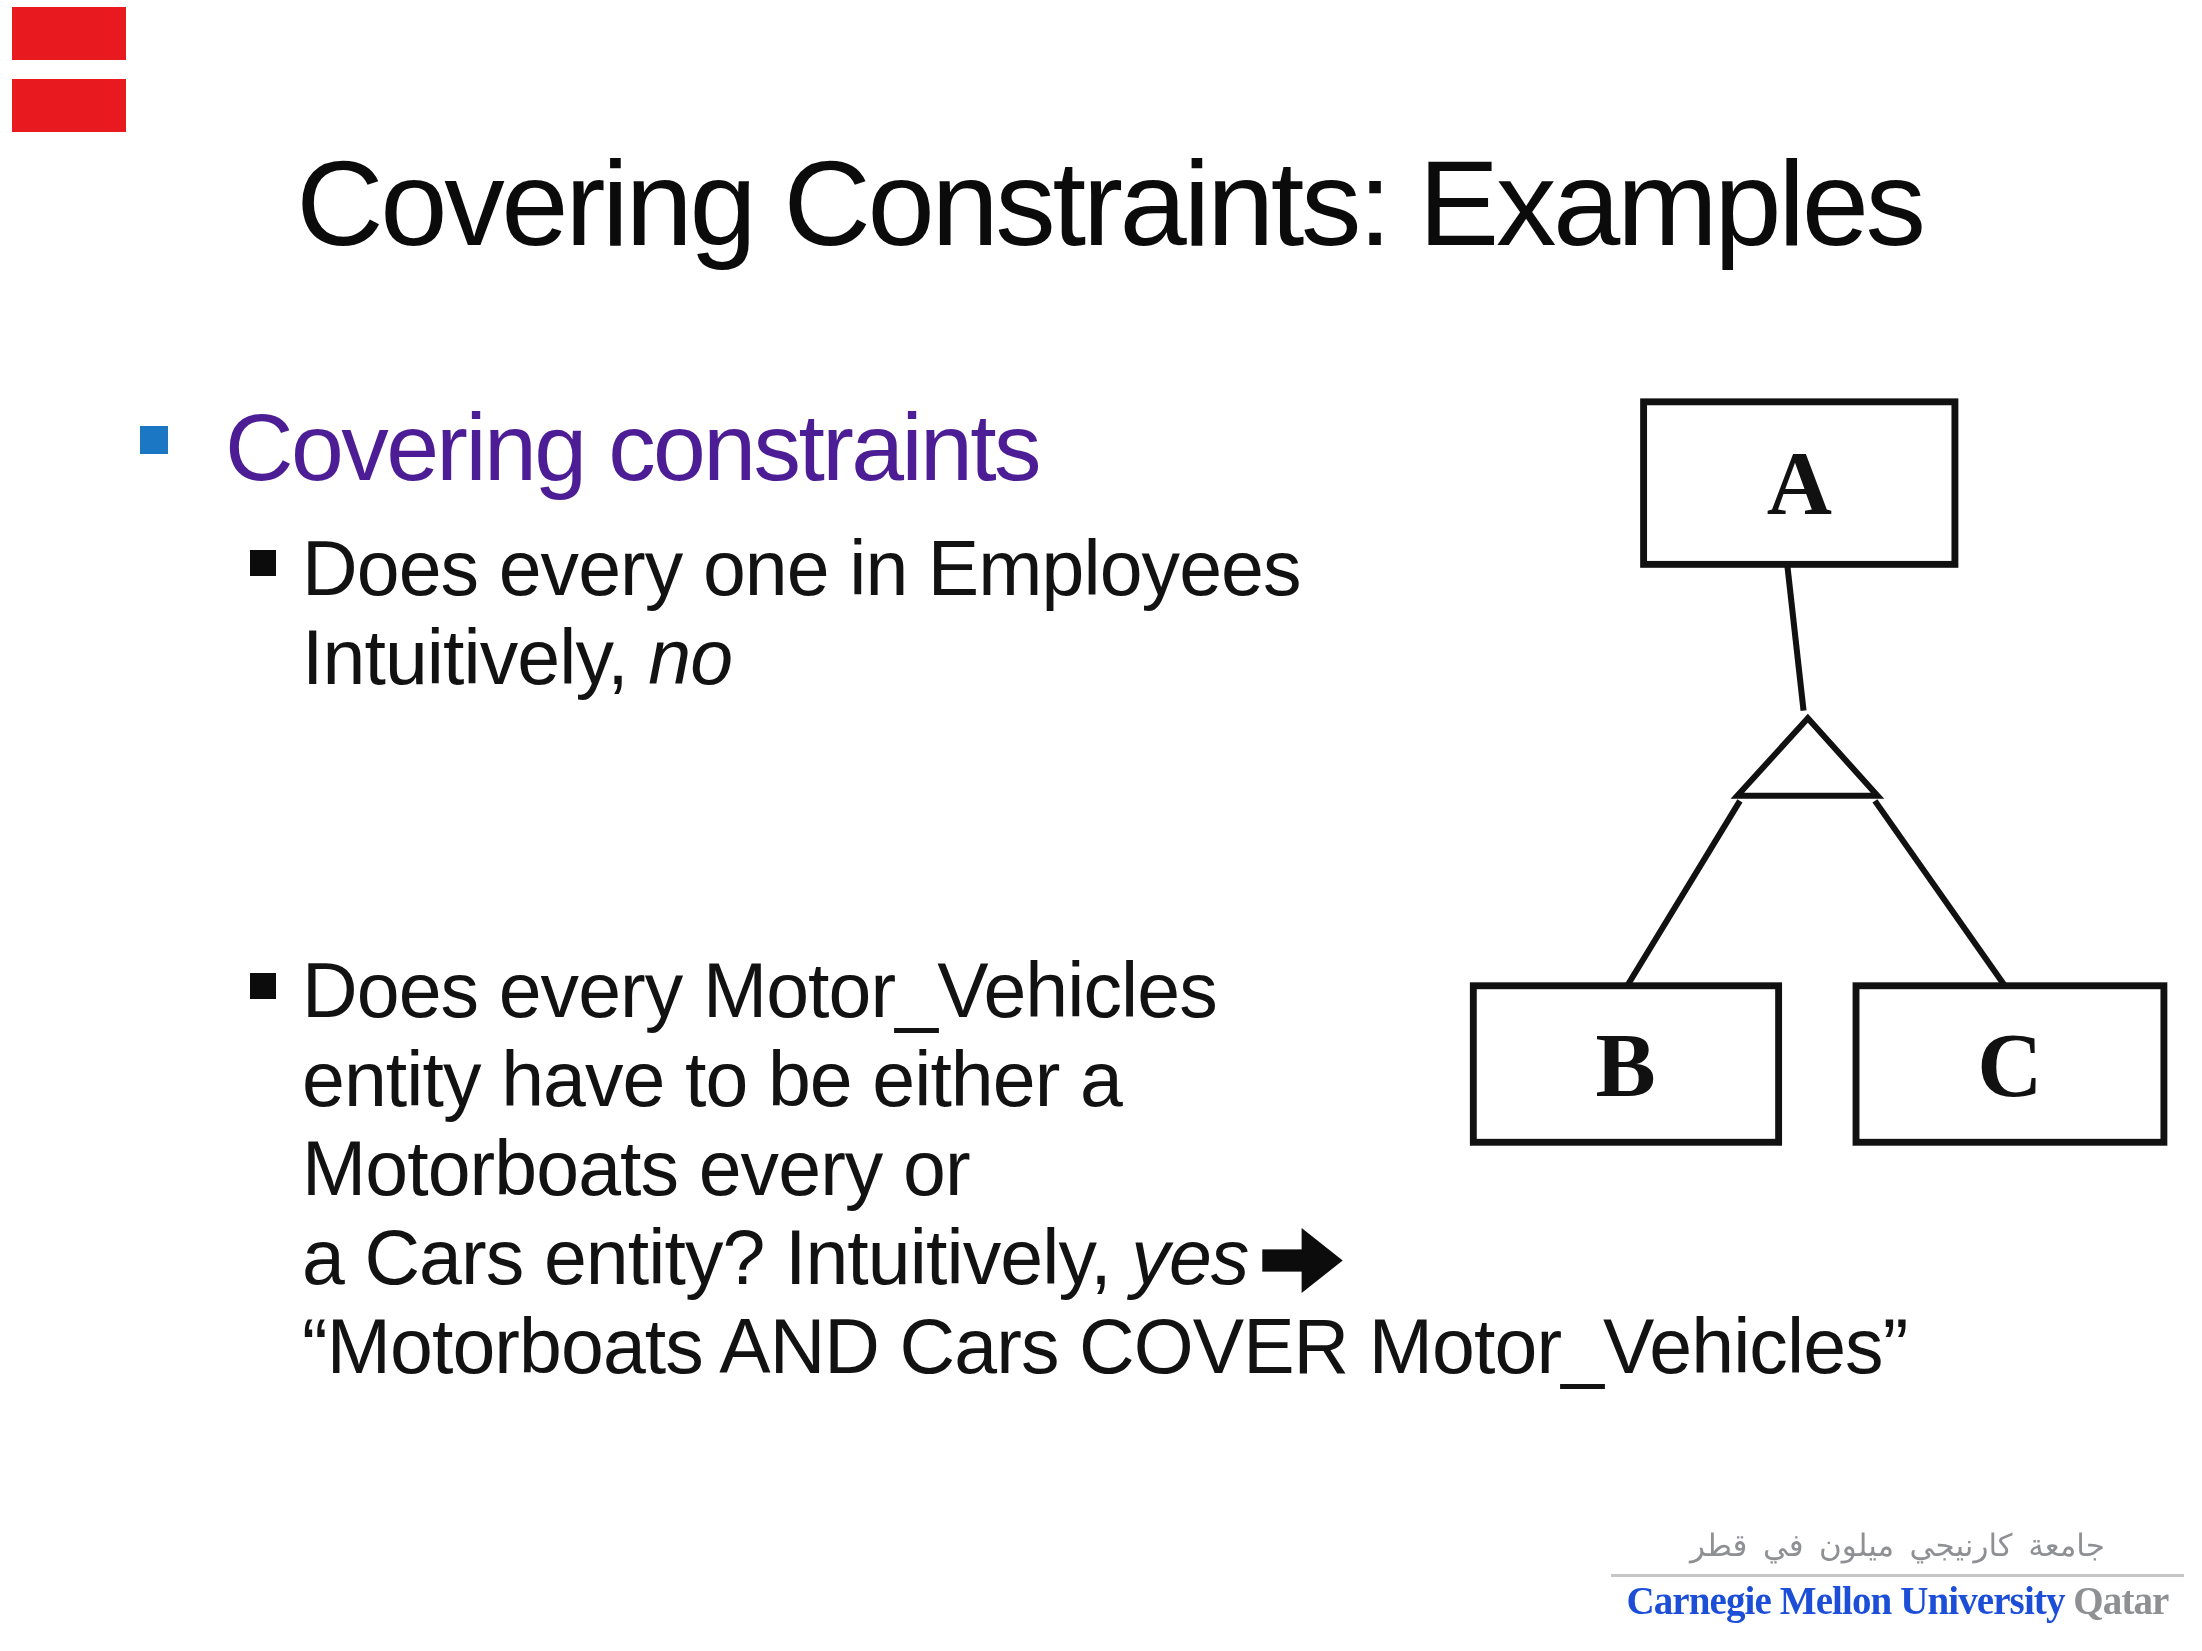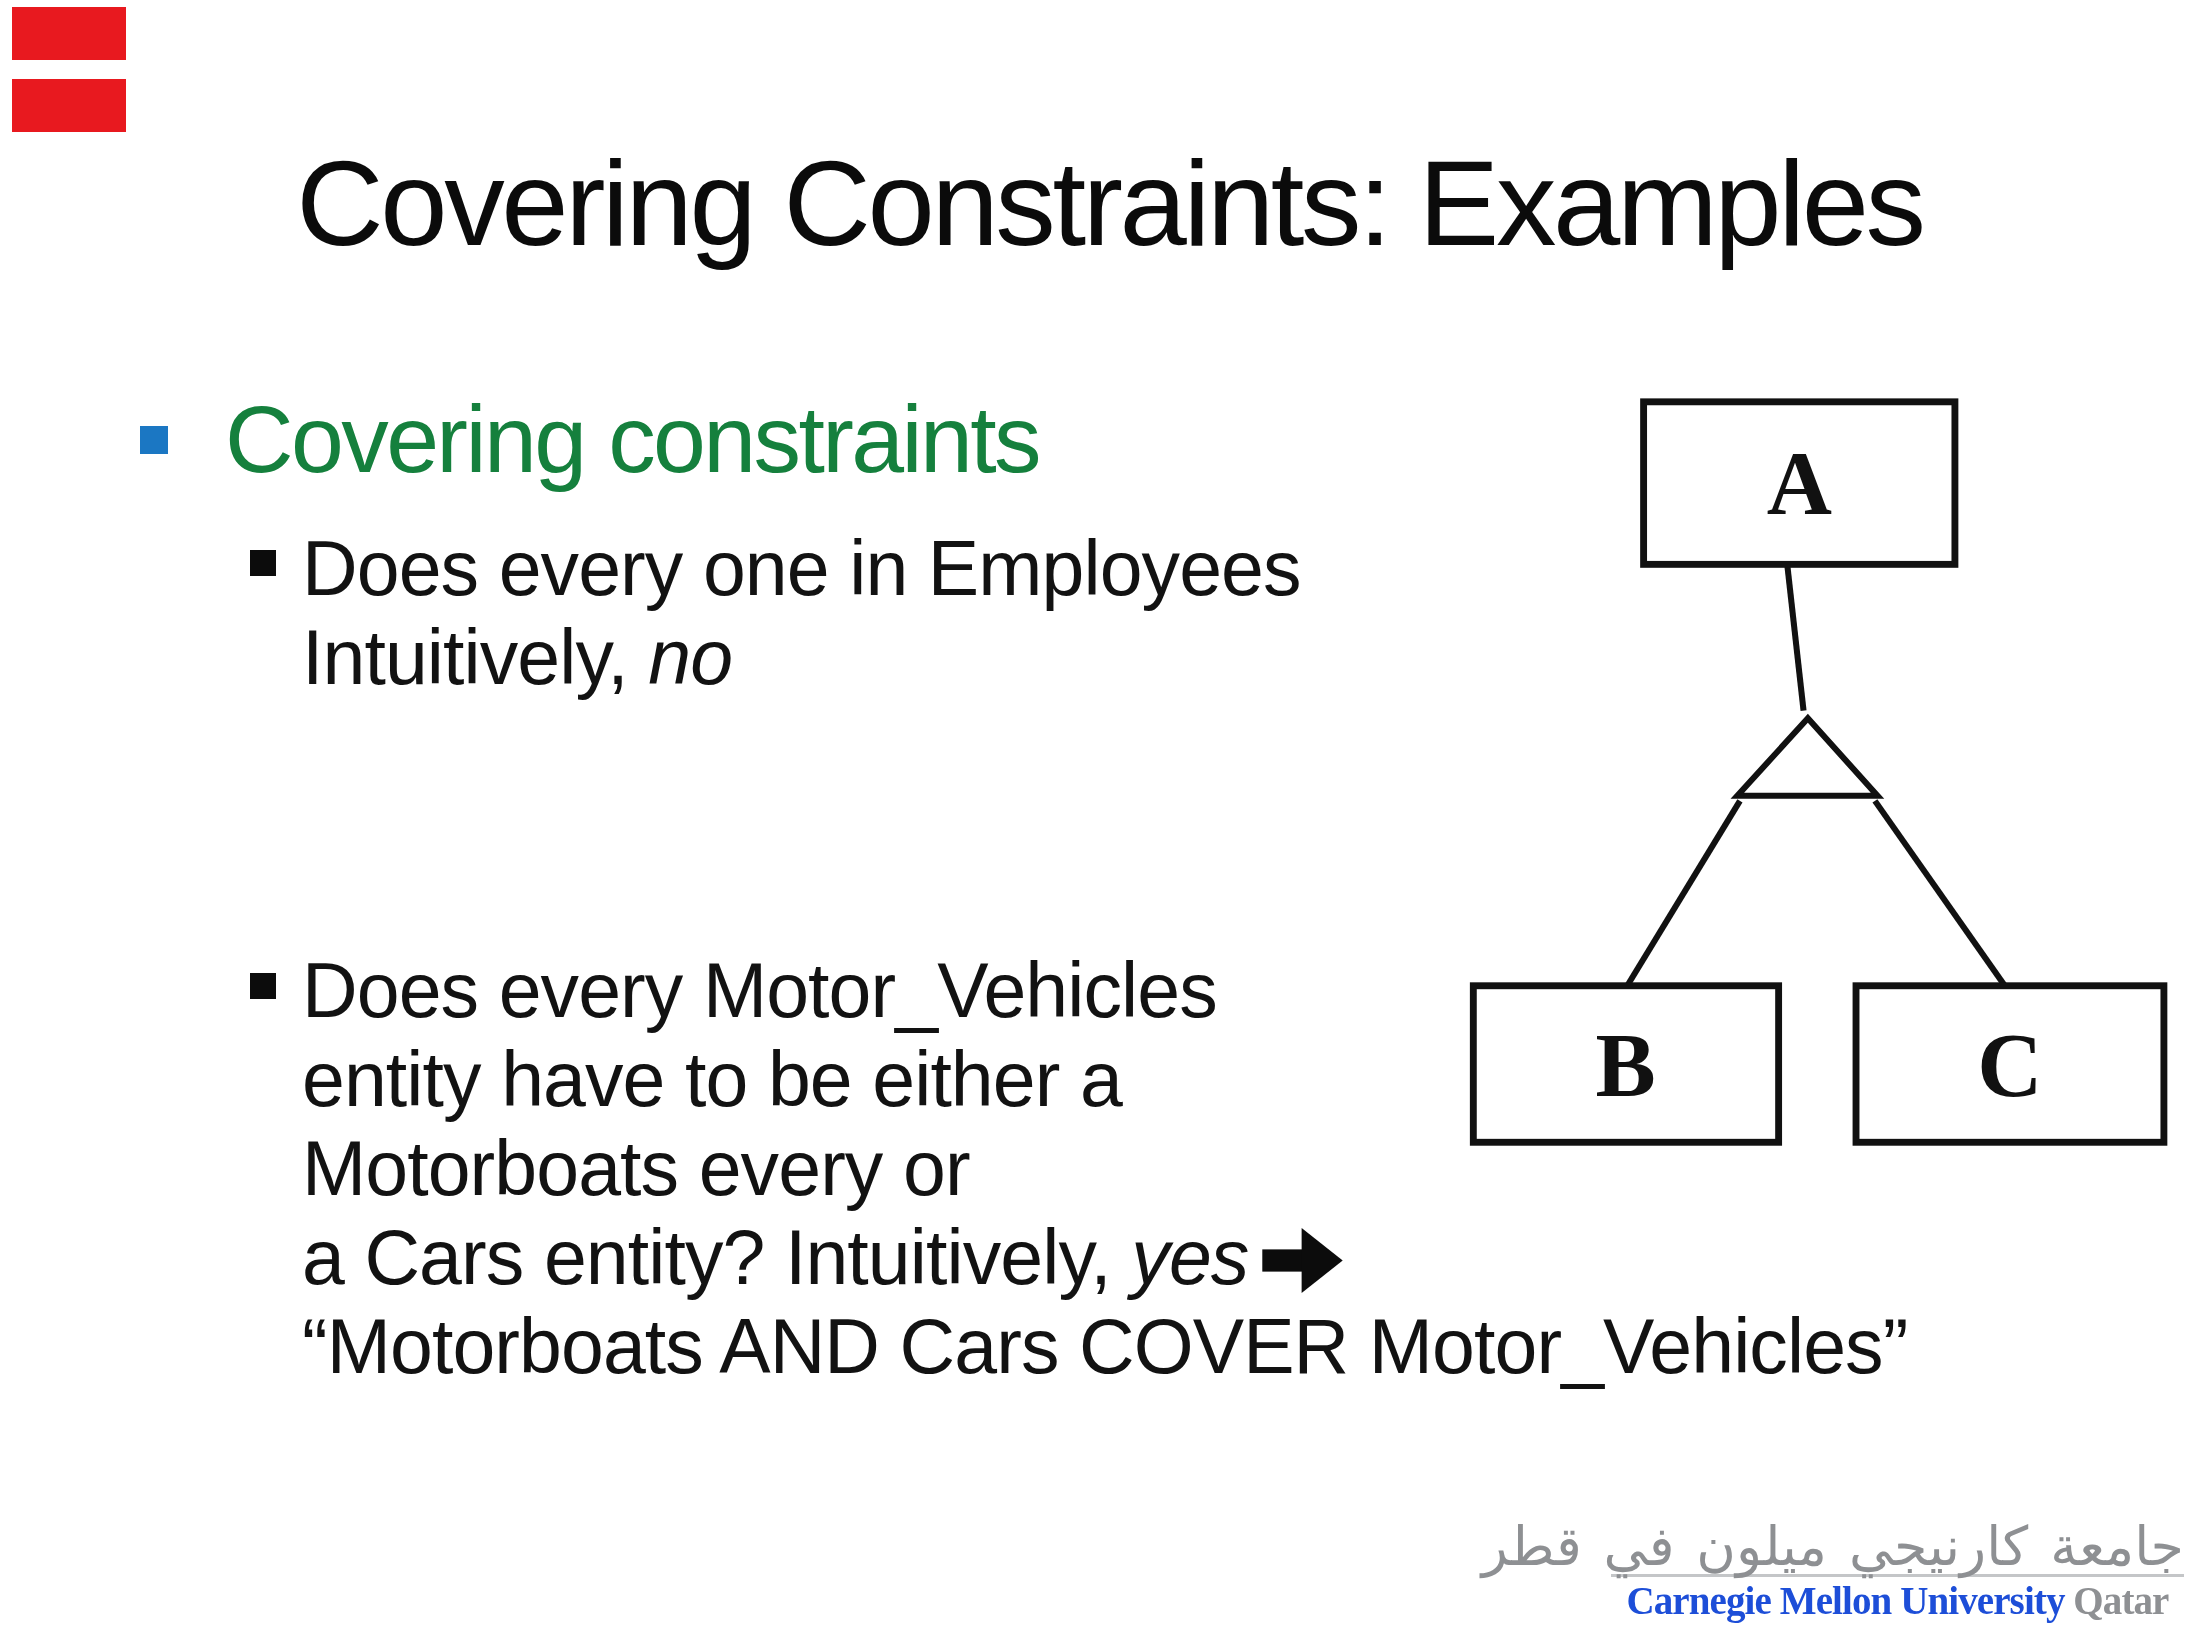--- a/index.html
+++ b/index.html
@@ -31,41 +31,41 @@
   .block-1{top:524px;}
   .block-2{top:946px;}
   .bl i{}
   .arrow-wrap{display:inline-block;margin-left:13.8px;vertical-align:-8.6px;line-height:0;}
   
   .er-diagram{position:absolute;left:1420px;top:361px;width:774px;height:792px;}
   .er-diagram text{font-family:"Liberation Serif", serif;font-weight:bold;font-size:105px;fill:#111;}
   
   .logo{position:absolute;left:1611px;top:1521px;width:573px;}
   .logo-arabic{
-    direction:rtl;text-align:center;font-size:54px;line-height:50px;
+    direction:rtl;text-align:center;font-size:31px;line-height:50px;
     word-spacing:6.9px;letter-spacing:0.9px;white-space:nowrap;
   }
   .logo-rule{height:2.6px;margin-top:3.4px;}
   .logo-english{
     margin-top:2.6px;text-align:center;font-family:"Liberation Serif", serif;
     font-weight:bold;font-size:39px;letter-spacing:-0.9px;line-height:41px;white-space:nowrap;
   }
 </style>
 </head>
 <body>
 
 <div class="slide">
 
   <div class="red-marker m1" style="background: rgb(232, 25, 31);"></div>
   <div class="red-marker m2" style="background: rgb(232, 25, 31);"></div>
 
   <div class="title">Covering Constraints: Examples</div>
 
   <div class="sq blue" style="background: rgb(27, 119, 195);"></div>
-  <div class="section-heading" style="color: #15803d;">Covering constraints</div>
+  <div class="section-heading" style="color: #4c1d95; margin-top: 8px;">Covering constraints</div>
 
   <div class="sq black1"></div>
   <div class="body-block block-1">
     <div class="bl">Does every one in Employees</div>
     <div class="bl"><span>Intuitively, </span><i>no</i></div>
   </div>
 
   <div class="sq black2"></div>
   <div class="body-block block-2">
     <div class="bl">Does every Motor_Vehicles</div>

